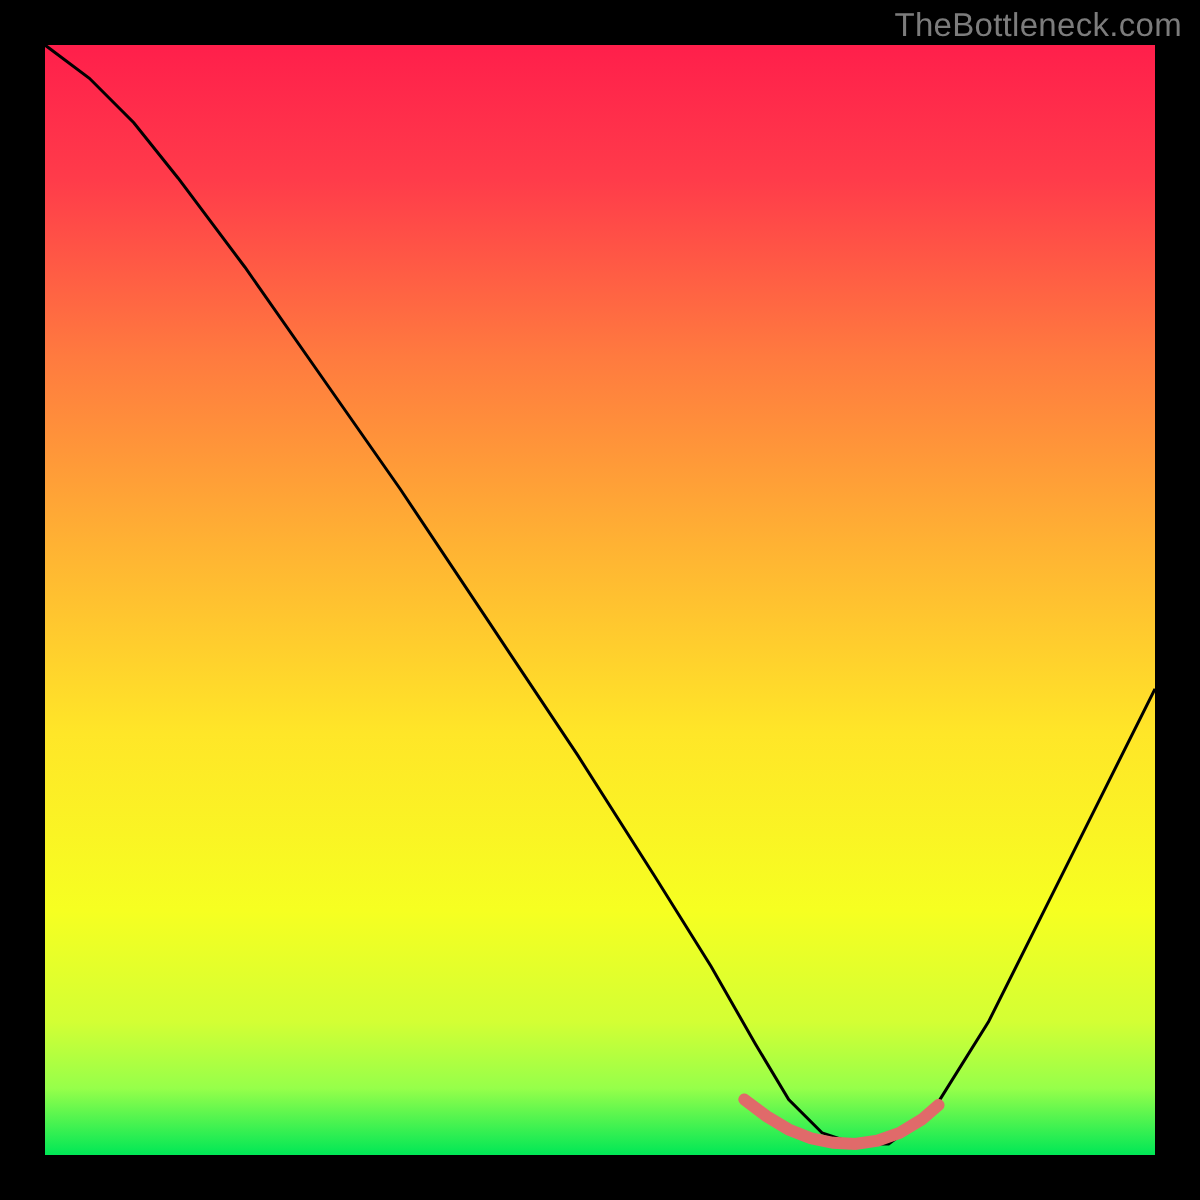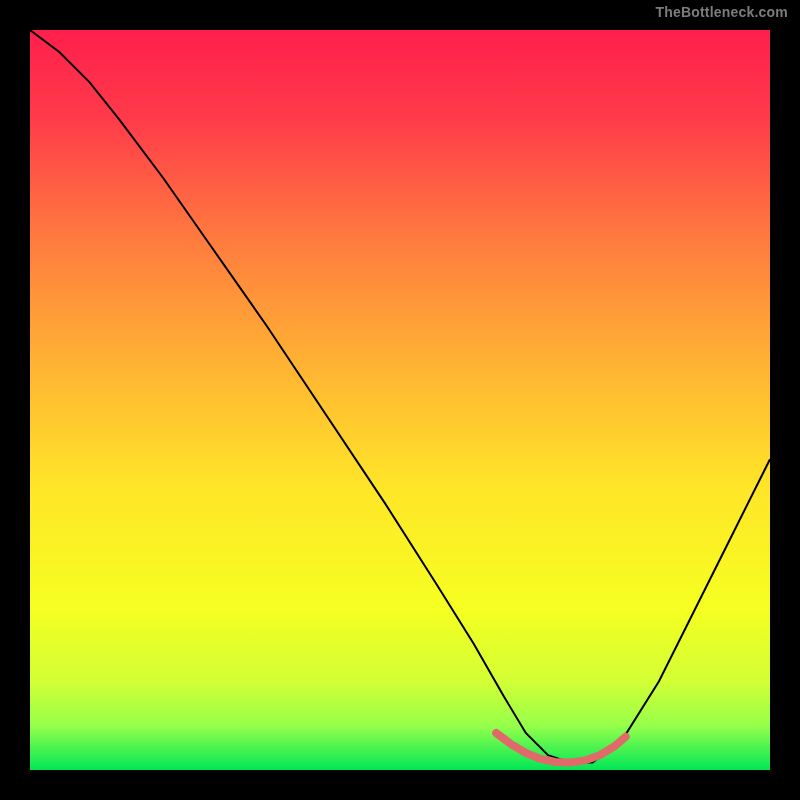--- a/index.html
+++ b/index.html
@@ -15,22 +15,22 @@
     width: 800px;
     height: 800px;
     background: #000;
   }
   .watermark {
     position: absolute;
     top: 4px;
     right: 12px;
     color: #7c7c7c;
     font-family: Arial, Helvetica, sans-serif;
-    font-size: 14px;
-    font-weight: 700;
+    font-size: 22px;
+    font-weight: 400;
     letter-spacing: 0.2px;
   }
   .plot {
     position: absolute;
     left: 30px;
     top: 30px;
     width: 740px;
     height: 740px;
   }
   svg { display: block; }

